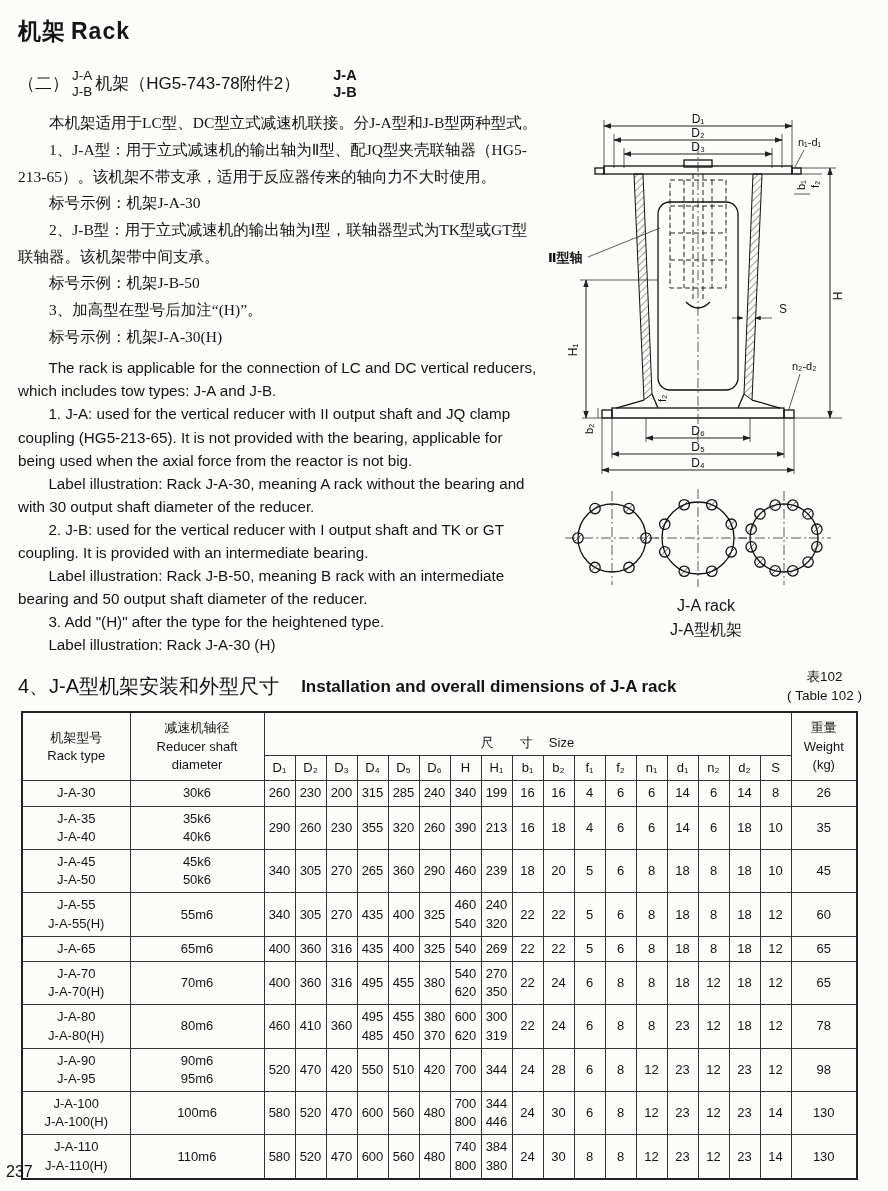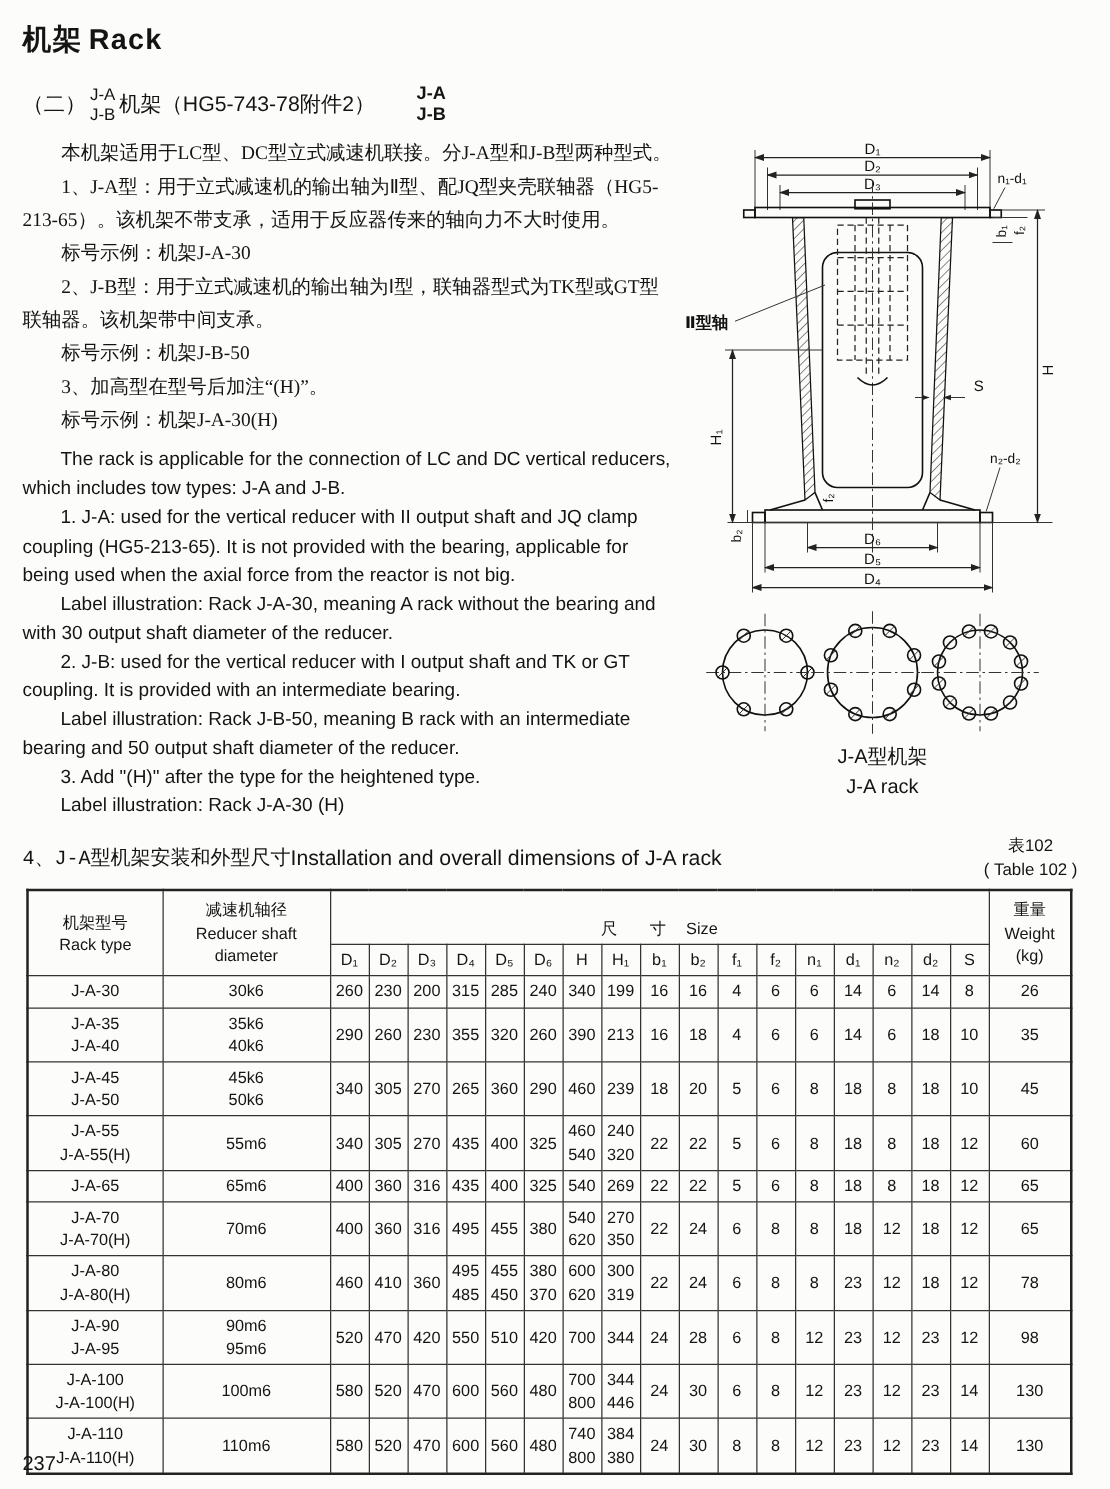--- a/index.html
+++ b/index.html
@@ -39,36 +39,36 @@
   .outline{stroke:#111;stroke-width:1.3;fill:none;}
   .dashed{stroke:#222;stroke-width:1;fill:none;stroke-dasharray:5 3;}
   .dashdot{stroke:#333;stroke-width:0.8;fill:none;stroke-dasharray:10 3 2 3;}
   .dimtext{font-size:12px;fill:#111;}
   .smalltext{font-size:11px;fill:#111;}
   .cjk{font-size:13px;font-weight:bold;fill:#111;}
   .diagram-caption{text-align:center;font-size:16px;line-height:1.45;margin-top:2px;width:320px;}
 
   
   .s4-row{display:flex;align-items:center;margin-top:12px;}
-  .s4-cn{font-size:16px;font-family:Liberation Mono, monospace;}
-  .s4-en{font-weight:normal;font-size:17px;margin-left:0;}
+  .s4-cn{font-size:20px;}
+  .s4-en{font-weight:bold;font-size:17px;margin-left:22px;}
   .s4-label{margin-left:auto;text-align:center;font-size:13.5px;line-height:1.35;padding-right:4px;}
 
   
   table.dims{border-collapse:collapse;table-layout:fixed;margin:6px 0 0 3px;border:2px solid #222;}
   table.dims th,table.dims td{
     border:1px solid #333;text-align:center;vertical-align:middle;
     font-size:13px;font-weight:normal;padding:3px 0;white-space:pre-line;line-height:1.4;
   }
   table.dims th{font-size:13px;}
   th.small-h{font-size:12px;}
   .size-head .size-en{margin-left:16px;}
   td.c-type,td.c-shaft{font-size:13px;}
 
-  .page-num{position:absolute;left:18px;bottom:10px;font-size:16px;}
+  .page-num{position:absolute;left:6px;bottom:10px;font-size:16px;}
 </style>
 </head>
 <body>
 
 <div class="page">
 
   <div class="doc-title">
     <span class="t-cn">机架</span><span class="t-en">Rack</span>
   </div>
 
@@ -271,22 +271,22 @@
               <circle cx="246.79984753348572" cy="395.1585219061717" r="5.2" class="outline"></circle>
               <line x1="242.79984753348572" y1="399.1585219061717" x2="250.79984753348572" y2="391.1585219061717" class="thin"></line>
               <circle cx="262.0416305603426" cy="403.95836943965736" r="5.2" class="outline"></circle>
               <line x1="258.0416305603426" y1="407.95836943965736" x2="266.0416305603426" y2="399.95836943965736" class="thin"></line>
               <circle cx="270.8414780938283" cy="419.2001524665143" r="5.2" class="outline"></circle>
               <line x1="266.8414780938283" y1="423.2001524665143" x2="274.8414780938283" y2="415.2001524665143" class="thin"></line>
             </g>
           </g>
       </svg>
       <div class="diagram-caption">
+        <div>J-A rack</div>
         <div>J-A型机架</div>
-        <div>J-A rack</div>
       </div>
     </div>
   </div>
 
   <div class="s4-row">
     <span class="s4-cn">4、J-A型机架安装和外型尺寸</span>
     <span class="s4-en">Installation and overall dimensions of J-A rack</span>
     <span class="s4-label">
       <span>表102</span><br>
       <span>( Table 102 )</span>

